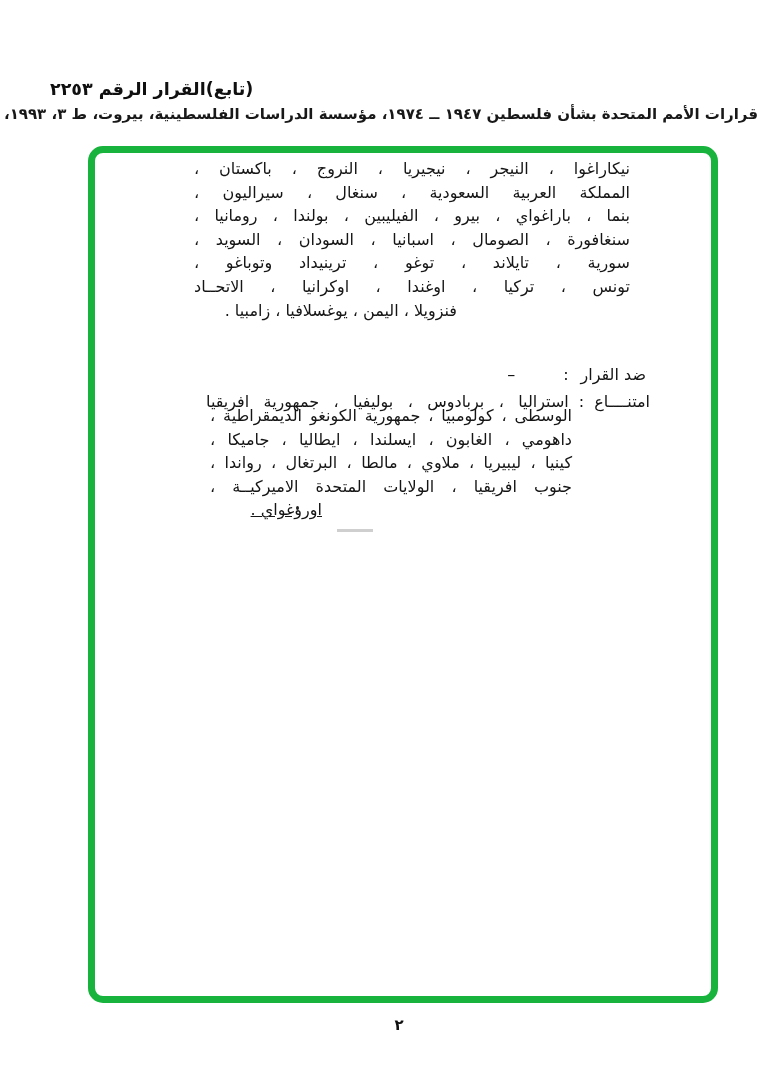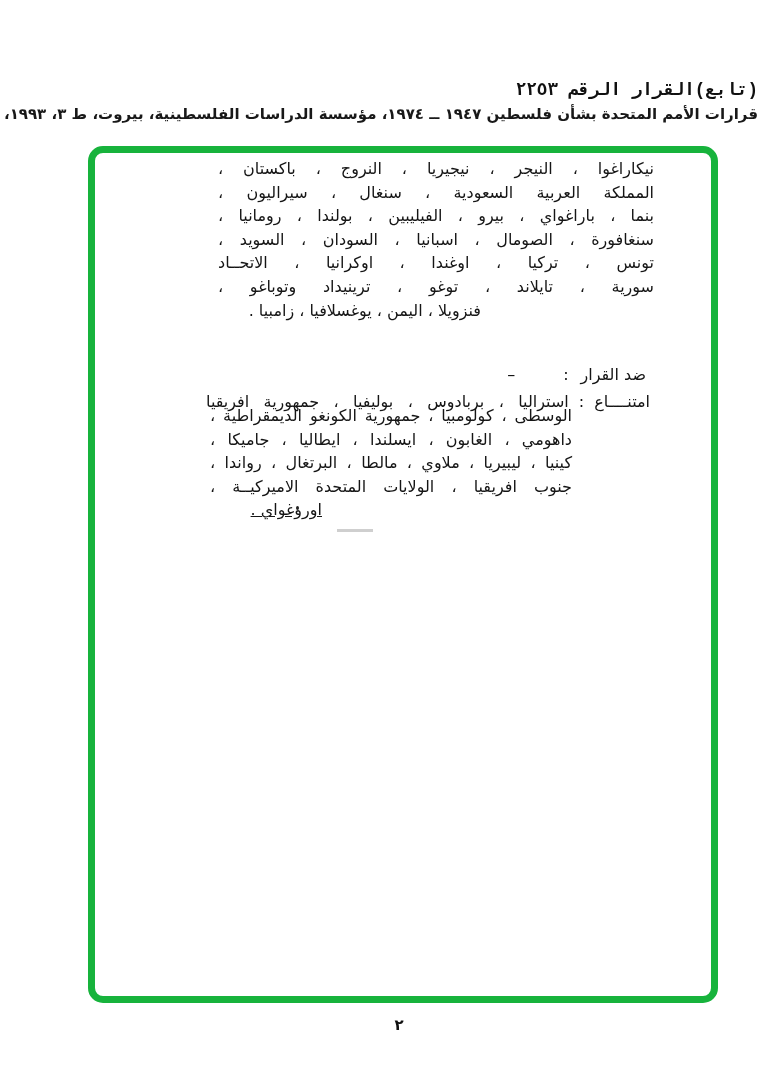--- a/index.html
+++ b/index.html
@@ -9,24 +9,23 @@
     font-family:"DejaVu Sans", sans-serif;
     color:#141414;
     position:relative;
     overflow:hidden;
   }
   .page{position:absolute;inset:0;width:758px;height:1078px;background:#fff;}
 
   
   .doc-title{
     position:absolute;top:79px;left:50px;right:0;
-    text-align:right;direction:rtl;
+    text-align:left;direction:rtl;
     font-size:17.5px;font-weight:bold;color:#101010;
     letter-spacing:0.5px;
-    font-family:Liberation Mono, monospace;
   }
   .doc-citation{
     position:absolute;top:105px;left:0;right:0;
     text-align:center;direction:rtl;
     font-size:15px;font-weight:bold;color:#181818;
     white-space:nowrap;
   }
 
   
   .green-box{
@@ -36,21 +35,21 @@
     border:7px solid #17b33c;
     border-radius:15px;
     background:transparent;
   }
 
   
   .ar{direction:rtl;font-size:16px;line-height:23.6px;color:#151515;}
   .just{text-align:justify;text-align-last:justify;}
 
   .favor-block{
-    position:absolute;top:157px;right:104px;width:436px;
+    position:absolute;top:157px;right:128px;width:436px;
   }
   .favor-line{width:100%;}
   .favor-last{text-align:right;text-align-last:right;padding-right:173px;box-sizing:border-box;}
 
   .against-row{
     position:absolute;top:363px;right:112px;
     display:flex;flex-direction:row;direction:rtl;align-items:baseline;
     column-gap:12px;
   }
   .against-dash{margin-right:36px;}
@@ -91,22 +90,22 @@
 
   <div class="doc-citation">قرارات الأمم المتحدة بشأن فلسطين ١٩٤٧ ــ ١٩٧٤، مؤسسة الدراسات الفلسطينية، بيروت، ط ٣، ١٩٩٣، مج ١، ص٩٢- ٩٣"</div>
 
   <div class="green-box" style="border-color: rgb(23, 179, 60);"></div>
 
   <div class="favor-block ar">
     <div class="favor-line just">نيكاراغوا ، النيجر ، نيجيريا ، النروج ، باكستان ،</div>
     <div class="favor-line just">المملكة العربية السعودية ، سنغال ، سيراليون ،</div>
     <div class="favor-line just">بنما ، باراغواي ، بيرو ، الفيليبين ، بولندا ، رومانيا ،</div>
     <div class="favor-line just">سنغافورة ، الصومال ، اسبانيا ، السودان ، السويد ،</div>
+    <div class="favor-line just">سورية ، تايلاند ، توغو ، ترينيداد وتوباغو ،</div>
     <div class="favor-line just">تونس ، تركيا ، اوغندا ، اوكرانيا ، الاتحــاد</div>
-    <div class="favor-line just">سورية ، تايلاند ، توغو ، ترينيداد وتوباغو ،</div>
     <div class="favor-line favor-last">فنزويلا ، اليمن ، يوغسلافيا ، زامبيا .</div>
   </div>
 
   <div class="against-row ar">
     <span>ضد القرار</span>
     <span>:</span>
     <span class="against-dash">–</span>
   </div>
 
   <div class="abstain-row ar">

